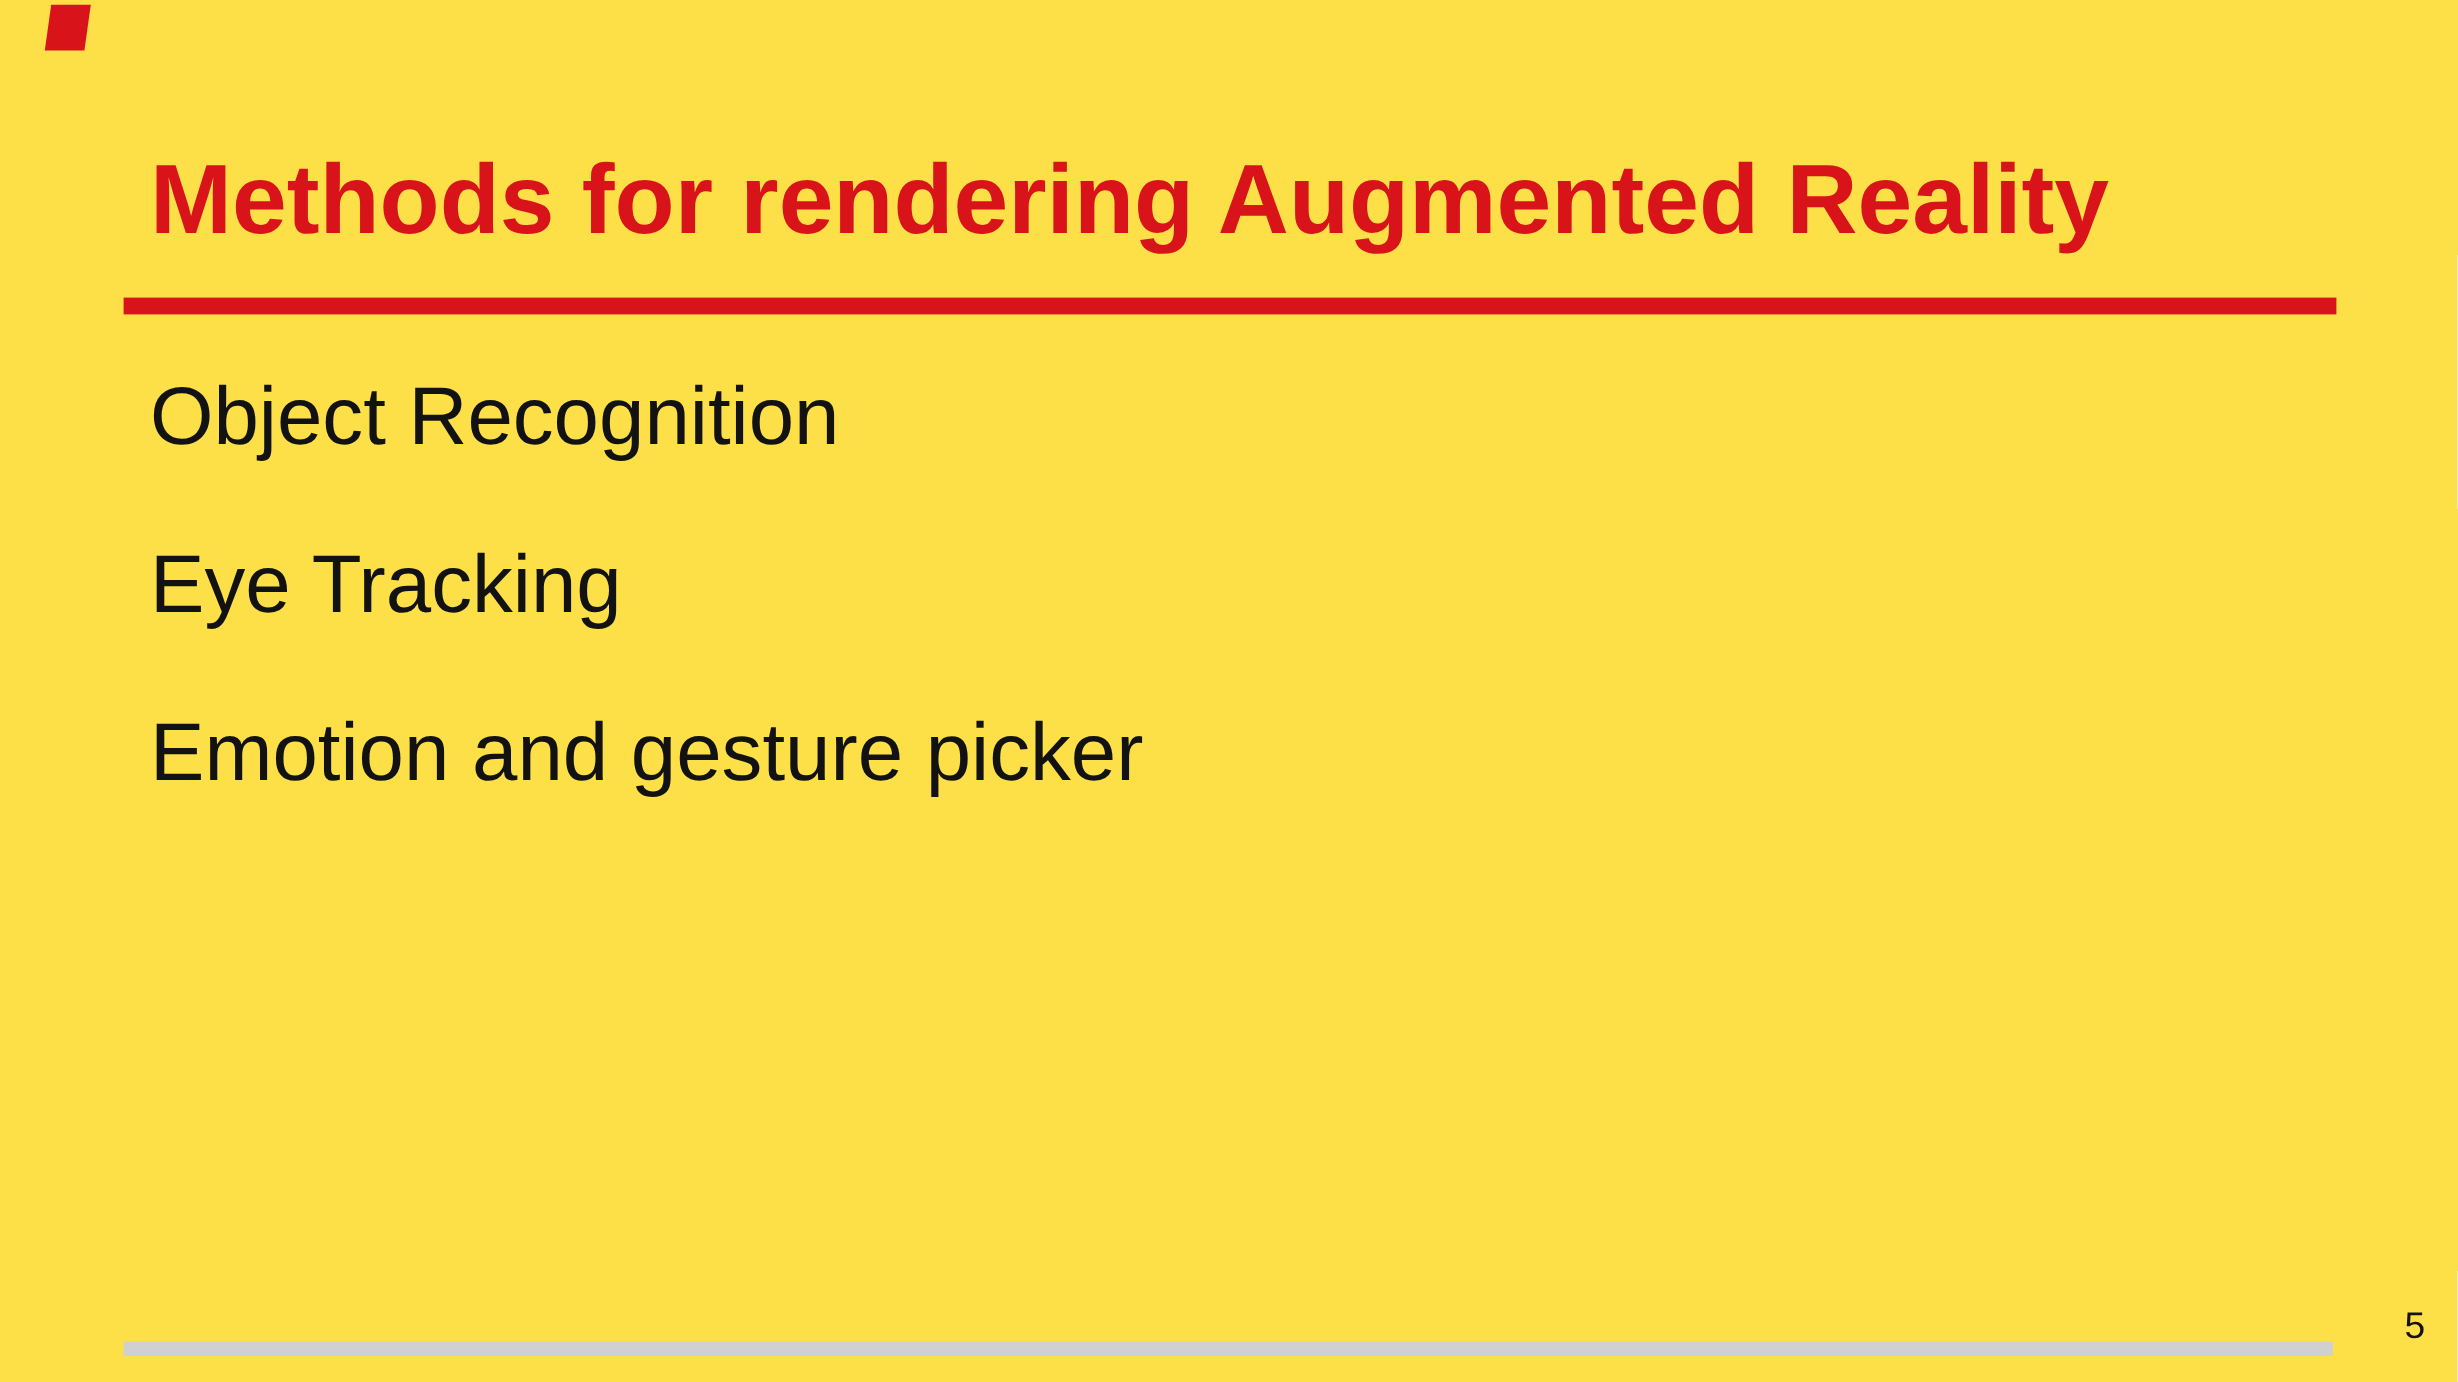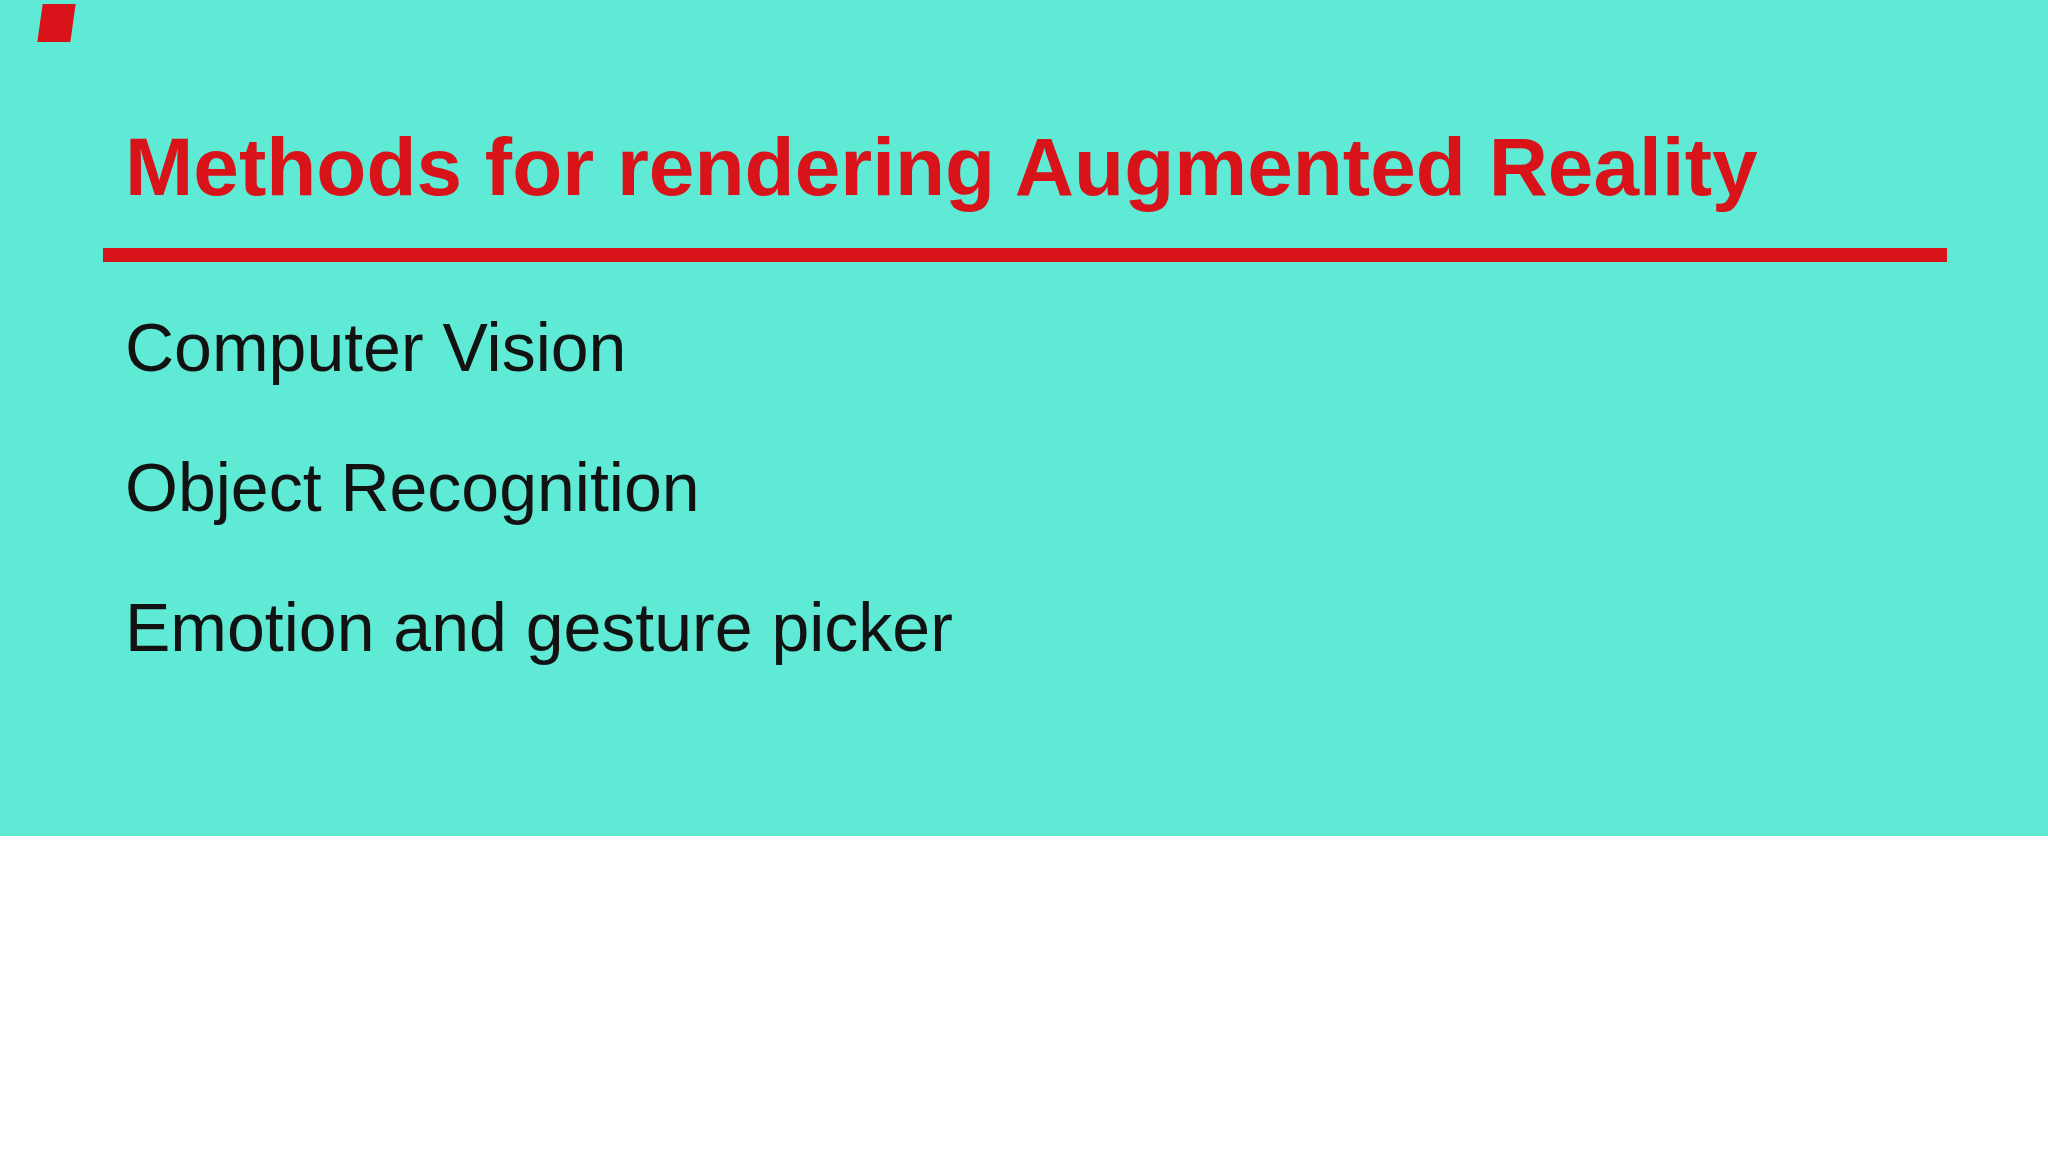--- a/index.html
+++ b/index.html
@@ -3,22 +3,22 @@
 <meta charset="utf-8">
 <style>
   html, body {
     margin: 0;
     padding: 0;
     background: #ffffff;
   }
   .slide {
     position: relative;
     width: 2048px;
-    height: 836px;
-    background: #5eead4;
+    height: 1152px;
+    background: #fde047;
     overflow: hidden;
     font-family: "Liberation Sans", "DejaVu Sans", sans-serif;
   }
   .corner-mark {
     position: absolute;
     left: 40px;
     top: 4px;
     width: 33px;
     height: 38px;
     background: #d9131a;
@@ -80,22 +80,22 @@
 
 <div class="slide">
 
   <div class="corner-mark"></div>
 
   <h1 class="title">Methods for rendering Augmented Reality</h1>
 
   <div class="title-underline"></div>
 
   <div class="items">
-    <div class="item">Computer Vision</div>
     <div class="item">Object Recognition</div>
+    <div class="item">Eye Tracking</div>
     <div class="item">Emotion and gesture picker</div>
   </div>
 
   <div class="footer-line"></div>
 
   <div class="page-number">5</div>
 
 </div>
 
 </body></html>

